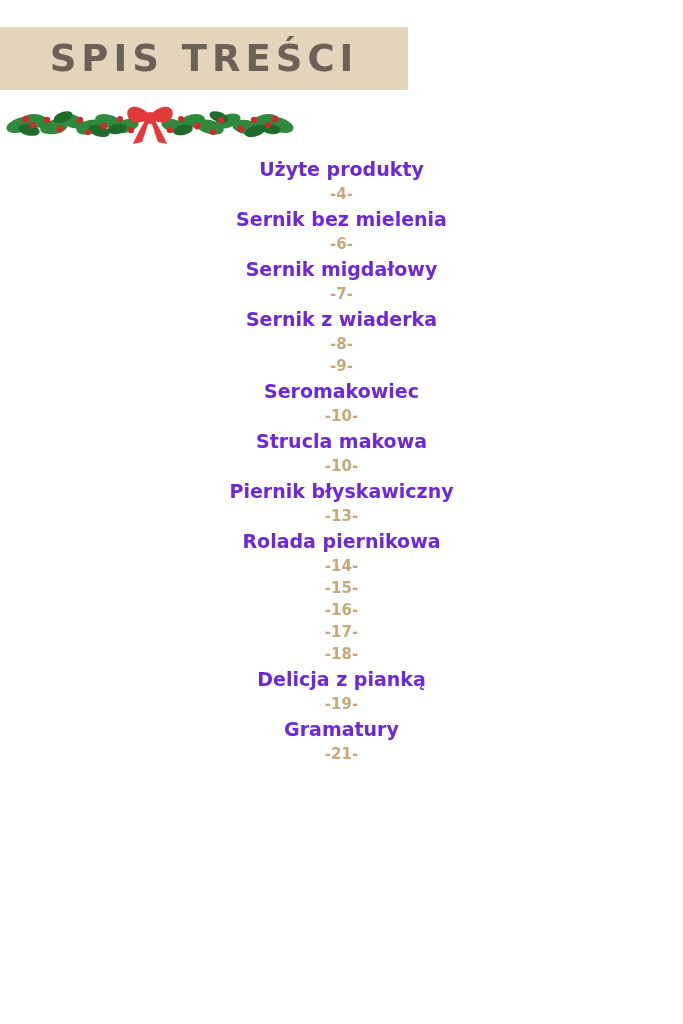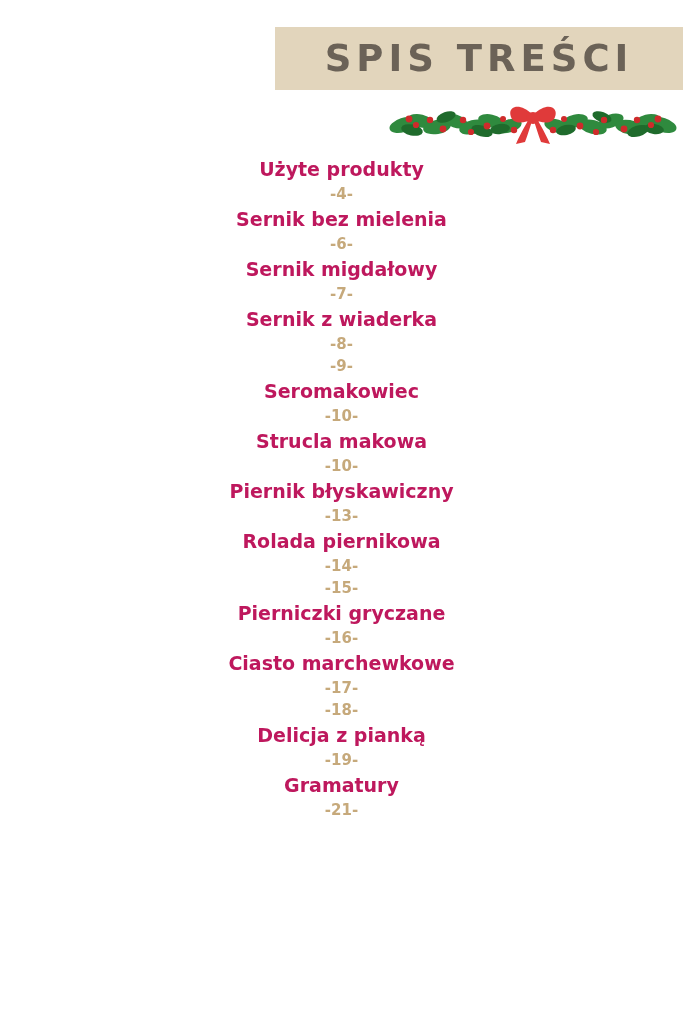--- a/index.html
+++ b/index.html
@@ -14,21 +14,21 @@
     color: #2b2119;
     overflow: hidden;
     position: relative;
   }
   .page {
     width: 683px;
     height: 1024px;
     box-sizing: border-box;
     display: flex;
     flex-direction: column;
-    align-items: flex-end;
+    align-items: flex-start;
   }
 
   
   .title-banner {
     margin-top: 27px;
     width: 408px;
     height: 63px;
     background: #e2d5bc;
     display: flex;
     align-items: center;
@@ -63,21 +63,21 @@
   }
   .toc-entry {
     display: flex;
     flex-direction: column;
     align-items: center;
   }
   .toc-title {
     font-family: "DejaVu Sans", sans-serif;
     font-size: 19px;
     font-weight: bold;
-    color: #be185d;
+    color: #6d28d9;
     line-height: 28px;
     white-space: nowrap;
   }
   .toc-page {
     font-family: "DejaVu Sans", sans-serif;
     font-size: 15px;
     font-weight: bold;
     color: #c6a97b;
     line-height: 22px;
   }
@@ -201,26 +201,24 @@
     <div class="toc-entry">
       <div class="toc-title">Rolada piernikowa</div>
       <div class="toc-page">-14-</div>
     </div>
 
     <div class="toc-entry">
       <div class="toc-page">-15-</div>
     </div>
 
     <div class="toc-entry">
-      <div class="toc-title">Pierniczki gryczane</div>
       <div class="toc-page">-16-</div>
     </div>
 
     <div class="toc-entry">
-      <div class="toc-title">Ciasto marchewkowe</div>
       <div class="toc-page">-17-</div>
     </div>
 
     <div class="toc-entry">
       <div class="toc-page">-18-</div>
     </div>
 
     <div class="toc-entry">
       <div class="toc-title">Delicja z pianką</div>
       <div class="toc-page">-19-</div>

